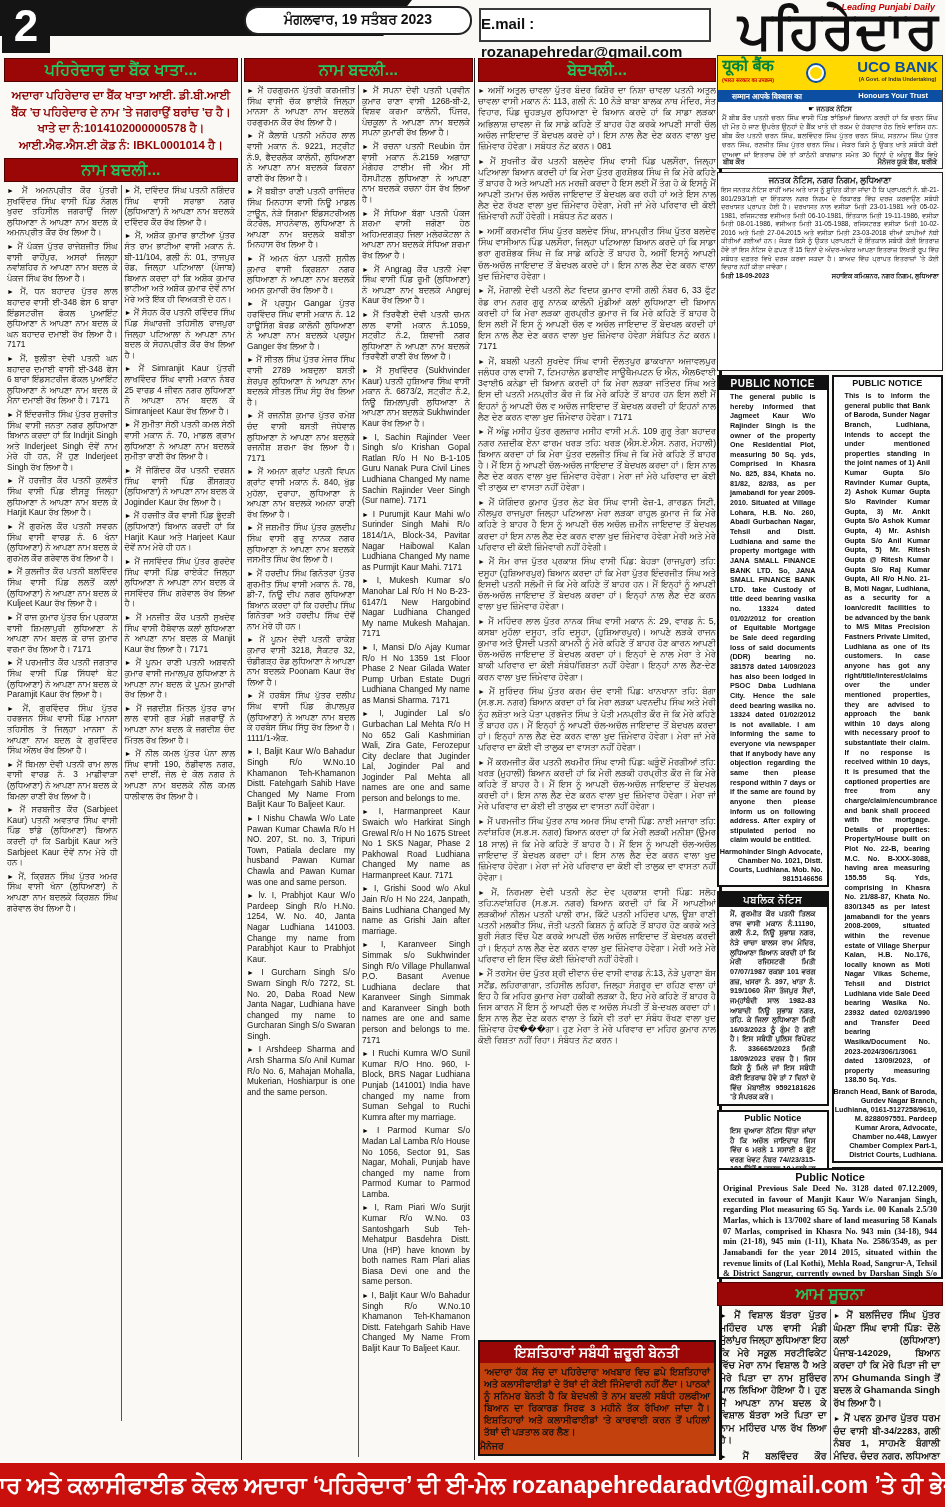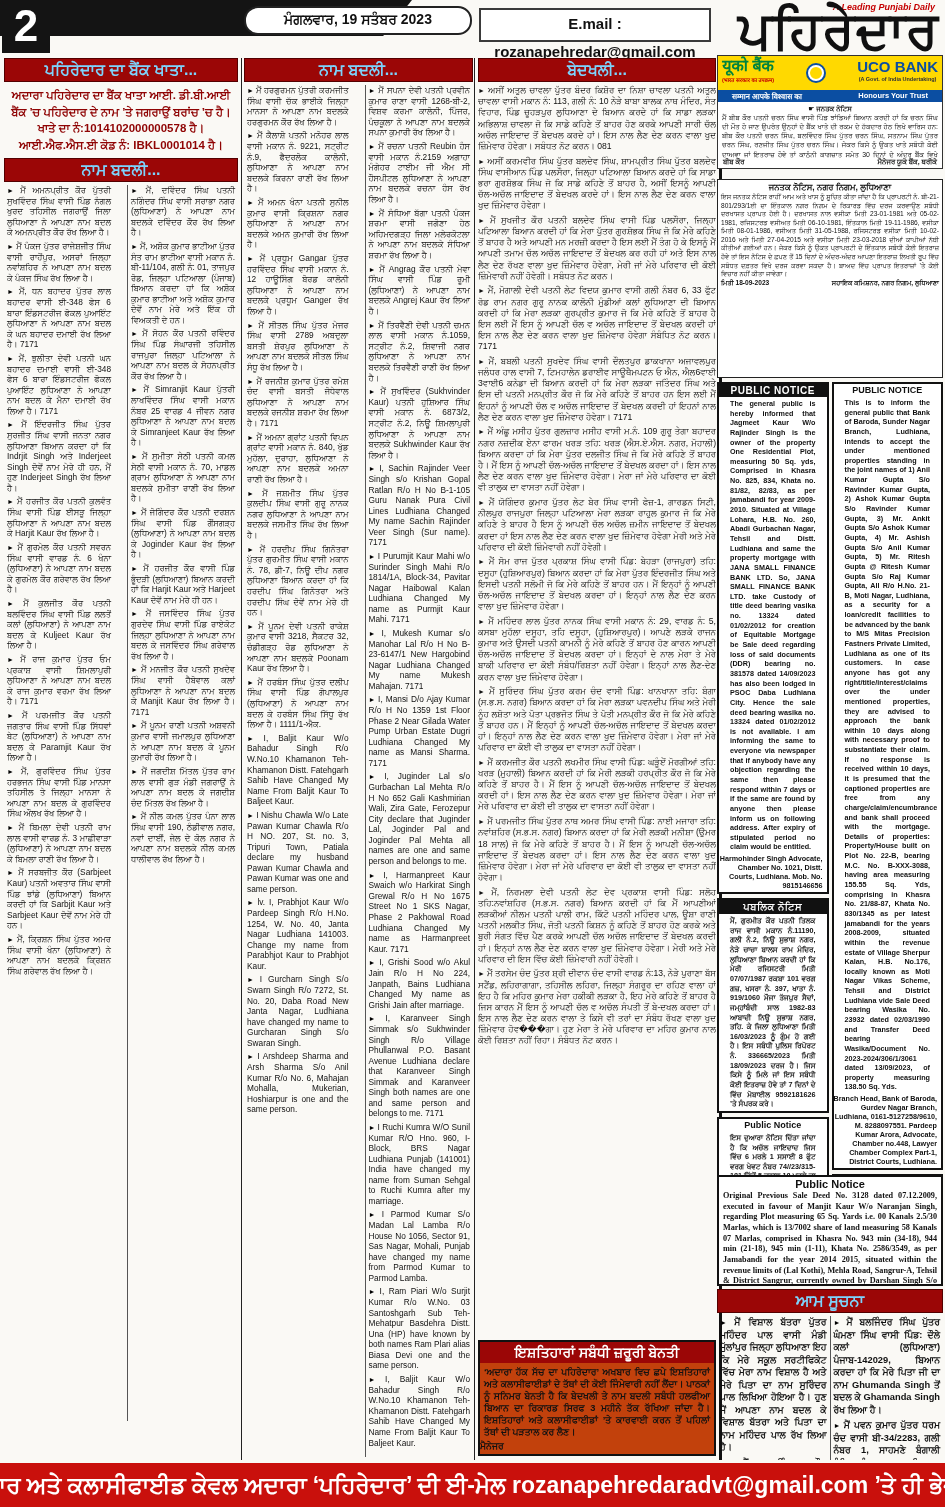--- a/index.html
+++ b/index.html
@@ -7,49 +7,49 @@
         font-family:"Liberation Sans","DejaVu Sans",sans-serif;color:#111;overflow:hidden;}
   
   .topband{position:absolute;left:0;top:0;width:412px;height:36px;background:#141414;
            clip-path:polygon(0 0,100% 0,93% 100%,0 100%);}
   .pageno{position:absolute;left:2px;top:1px;width:48px;height:52px;background:#141414;color:#fff;
           font-size:44px;font-weight:bold;text-align:center;line-height:50px;}
   .datepill{position:absolute;left:244px;top:6px;width:224px;height:25px;background:#fff;
             border:2px solid #222;border-radius:14px;text-align:center;font-weight:bold;
             font-size:14px;line-height:23px;}
   .emailbox{position:absolute;left:479px;top:8px;width:228px;height:30px;border:2px solid #3a3a3a;
-            background:#fff;text-align:center;font-weight:bold;font-size:15px;line-height:28px;}
+            background:#fff;text-align:left;font-weight:bold;font-size:15px;line-height:28px;}
   .tagline{position:absolute;right:10px;top:2px;color:#c40000;font-style:italic;font-weight:bold;font-size:9px;}
   .masthead{position:absolute;right:6px;top:8px;font-size:52px;font-weight:900;letter-spacing:1px;color:#101010;line-height:44px;margin-left:32px;}
   
   .sec{position:absolute;top:58px;height:1402px;overflow:hidden;}
   #sec-left{left:4px;width:234px;}
   #sec-midleft{left:241px;width:229px;border-left:1px solid #222;padding-left:2px;}
   #sec-middle{left:474px;width:238px;border-left:1px solid #222;border-right:3px solid #111;padding:0 3px 0 3px;}
   #sec-right{left:717px;top:55px;width:226px;height:1405px;overflow:hidden;}
-  .hdr-bar{background:#9b0606;border:1px solid #530000;color:#7dd3fc;text-align:center;
+  .hdr-bar{background:#9b0606;border:1px solid #530000;color:#22c55e;text-align:center;
            font-weight:bold;font-size:16px;padding:2px 0;margin-bottom:3px;}
   
-  .cols{display:flex;gap:13px;overflow:hidden;}
+  .cols{display:flex;gap:0;overflow:hidden;}
   .col{flex:1 1 0;padding:0 3px;overflow:hidden;}
   .col + .col{border-left:1px solid #555;}
   .ad{font-size:8.3px;line-height:1.27;text-align:justify;margin-bottom:3px;word-break:break-word;}
   .ad::before{content:"► ";font-size:7px;color:#000;}
   .banknote{color:#8f0404;font-weight:bold;font-size:11.5px;line-height:1.45;text-align:center;
             padding:2px 4px 4px 4px;}
   
   .bentry{font-size:8.6px;line-height:1.3;text-align:justify;margin-bottom:3.5px;word-break:break-word;}
   .bentry::before{content:"► ";font-size:7px;}
   #bedkhali-body{height:1284px;overflow:hidden;}
   .benti-box{position:absolute;left:3px;right:3px;bottom:4px;border:2px solid #111;background:#c2410c;}
   .benti-hdr{background:#9b0606;color:#fff;font-weight:bold;text-align:center;font-size:14px;padding:2px 0;}
   .benti-body{font-size:9.3px;font-weight:bold;line-height:1.3;text-align:justify;padding:3px 4px;}
   .benti-sign{text-align:left;font-weight:bold;font-size:9.3px;padding:0 6px 2px 0;}
   
-  .uco{border:1px solid #333;background:#fff;margin-bottom:10px;}
+  .uco{border:1px solid #333;background:#fff;margin-bottom:3px;}
   .uco-yellow{background:#ffd900;display:flex;align-items:center;justify-content:space-between;
               padding:2px 4px;height:30px;}
   .uco-hi{color:#00843d;font-weight:900;font-size:16px;line-height:14px;text-align:center;}
   .uco-hi small{display:block;color:#c40000;font-size:5.5px;font-weight:bold;}
   .uco-logo{width:20px;height:20px;border-radius:50%;background:#0b4ea2;display:flex;align-items:center;justify-content:center;flex:0 0 auto;}
   .uco-logo span{width:12px;height:12px;border-radius:50%;background:#ffd900;border:2px solid #fff;display:block;}
   .uco-en{color:#0b4ea2;font-weight:900;font-size:15px;line-height:13px;text-align:center;}
   .uco-en small{display:block;font-size:5.5px;color:#333;font-weight:bold;}
   .uco-blue{background:#0b4ea2;color:#fff;font-size:7.5px;font-weight:bold;display:flex;
             justify-content:space-between;padding:1px 14px;}
@@ -130,20 +130,21 @@
     </div>
   </div>
 
   <div class="sec" id="sec-midleft">
     <div class="hdr-bar">ਨਾਮ ਬਦਲੀ...</div>
     <div class="cols" style="height:1372px;">
       <div class="col">
 
       <div class="ad">ਮੈਂ ਹਰਗੁਰਮਨ ਪੁੱਤਰੀ ਕਰਮਜੀਤ ਸਿੰਘ ਵਾਸੀ ਚੱਕ ਭਾਈਕੇ ਜਿਲ੍ਹਾ ਮਾਨਸਾ ਨੇ ਆਪਣਾ ਨਾਮ ਬਦਲਕੇ ਹਰਗੁਰਮਨ ਕੌਰ ਰੱਖ ਲਿਆ ਹੈ।</div>
           <div class="ad">ਮੈਂ ਕੈਲਾਸ਼ੋ ਪਤਨੀ ਮਨੋਹਰ ਲਾਲ ਵਾਸੀ ਮਕਾਨ ਨੰ. 9221, ਸਟ੍ਰੀਟ ਨੰ.9, ਫੈਦਰਲੋਕ ਕਾਲੋਨੀ, ਲੁਧਿਆਣਾ ਨੇ ਆਪਣਾ ਨਾਮ ਬਦਲਕੇ ਕਿਰਨਾ ਰਾਣੀ ਰੱਖ ਲਿਆ ਹੈ।</div>
+          <div class="ad">ਮੈਂ ਬਬੀਤਾ ਰਾਣੀ ਪਤਨੀ ਰਾਜਿੰਦਰ ਸਿੰਘ ਮਿਨਹਾਸ ਵਾਸੀ ਨਿਊ ਮਾਡਲ ਟਾਊਨ, ਨੇੜੇ ਸਿਗਮਾ ਇੰਡਸਟਰੀਅਲ ਕੰਟਰੋਲ, ਸਾਹਨੇਵਾਲ, ਲੁਧਿਆਣਾ ਨੇ ਆਪਣਾ ਨਾਮ ਬਦਲਕੇ ਬਬੀਤਾ ਮਿਨਹਾਸ ਰੱਖ ਲਿਆ ਹੈ।</div>
           <div class="ad">ਮੈਂ ਅਮਨ ਖੰਨਾ ਪਤਨੀ ਸੁਨੀਲ ਕੁਮਾਰ ਵਾਸੀ ਕ੍ਰਿਸ਼ਨਾ ਨਗਰ ਲੁਧਿਆਣਾ ਨੇ ਆਪਣਾ ਨਾਮ ਬਦਲਕੇ ਅਮਨ ਕੁਮਾਰੀ ਰੱਖ ਲਿਆ ਹੈ।</div>
           <div class="ad">ਮੈਂ ਪ੍ਰਧੂਮ Gangar ਪੁੱਤਰ ਹਰਵਿੰਦਰ ਸਿੰਘ ਵਾਸੀ ਮਕਾਨ ਨੰ. 12 ਹਾਊਸਿੰਗ ਬੋਰਡ ਕਾਲੋਨੀ ਲੁਧਿਆਣਾ ਨੇ ਆਪਣਾ ਨਾਮ ਬਦਲਕੇ ਪ੍ਰਧੂਮ Ganger ਰੱਖ ਲਿਆ ਹੈ।</div>
           <div class="ad">ਮੈਂ ਸੀਤਲ ਸਿੰਘ ਪੁੱਤਰ ਮੇਜਰ ਸਿੰਘ ਵਾਸੀ 2789 ਅਬਦੁਲਾ ਬਸਤੀ ਸ਼ੇਰਪੁਰ ਲੁਧਿਆਣਾ ਨੇ ਆਪਣਾ ਨਾਮ ਬਦਲਕੇ ਸੀਤਲ ਸਿੰਘ ਸੰਧੂ ਰੱਖ ਲਿਆ ਹੈ।</div>
           <div class="ad">ਮੈਂ ਰਜਨੀਸ਼ ਕੁਮਾਰ ਪੁੱਤਰ ਰਮੇਸ਼ ਚੰਦ ਵਾਸੀ ਬਸਤੀ ਜੋਧੇਵਾਲ ਲੁਧਿਆਣਾ ਨੇ ਆਪਣਾ ਨਾਮ ਬਦਲਕੇ ਰਜਨੀਸ਼ ਸ਼ਰਮਾ ਰੱਖ ਲਿਆ ਹੈ।  7171</div>
           <div class="ad">ਮੈਂ ਅਮਨਾ ਗ੍ਰਾਂਟ ਪਤਨੀ ਵਿਪਨ ਗ੍ਰਾਂਟ ਵਾਸੀ ਮਕਾਨ ਨੰ. 840, ਖੁੱਡ ਮੁਹੱਲਾ, ਦੁਰਾਹਾ, ਲੁਧਿਆਣਾ ਨੇ ਆਪਣਾ ਨਾਮ ਬਦਲਕੇ ਅਮਨਾ ਰਾਣੀ ਰੱਖ ਲਿਆ ਹੈ।</div>
           <div class="ad">ਮੈਂ ਜਸ਼ਮੀਤ ਸਿੰਘ ਪੁੱਤਰ ਕੁਲਦੀਪ ਸਿੰਘ ਵਾਸੀ ਗੁਰੂ ਨਾਨਕ ਨਗਰ ਲੁਧਿਆਣਾ ਨੇ ਆਪਣਾ ਨਾਮ ਬਦਲਕੇ ਜਸਮੀਤ ਸਿੰਘ ਰੱਖ ਲਿਆ ਹੈ।</div>
           <div class="ad">ਮੈਂ ਹਰਦੀਪ ਸਿੰਘ ਗਿਨੋਤਰਾ ਪੁੱਤਰ ਗੁਰਮੀਤ ਸਿੰਘ ਵਾਸੀ ਮਕਾਨ ਨੰ. 78, ਡੀ-7, ਨਿਊ ਦੀਪ ਨਗਰ ਲੁਧਿਆਣਾ ਬਿਆਨ ਕਰਦਾ ਹਾਂ ਕਿ ਹਰਦੀਪ ਸਿੰਘ ਗਿਨੋਤਰਾ ਅਤੇ ਹਰਦੀਪ ਸਿੰਘ ਦੋਵੇਂ ਨਾਮ ਮੇਰੇ ਹੀ ਹਨ।</div>
           <div class="ad">ਮੈਂ ਪੂਨਮ ਦੇਵੀ ਪਤਨੀ ਰਾਕੇਸ਼ ਕੁਮਾਰ ਵਾਸੀ 3218, ਸੈਕਟਰ 32, ਚੰਡੀਗੜ੍ਹ ਰੋਡ ਲੁਧਿਆਣਾ ਨੇ ਆਪਣਾ ਨਾਮ ਬਦਲਕੇ Poonam Kaur ਰੱਖ ਲਿਆ ਹੈ।</div>
           <div class="ad">ਮੈਂ ਹਰਬੰਸ ਸਿੰਘ ਪੁੱਤਰ ਦਲੀਪ ਸਿੰਘ ਵਾਸੀ ਪਿੰਡ ਗੋਪਾਲਪੁਰ (ਲੁਧਿਆਣਾ) ਨੇ ਆਪਣਾ ਨਾਮ ਬਦਲ ਕੇ ਹਰਬੰਸ ਸਿੰਘ ਸਿੱਧੂ ਰੱਖ ਲਿਆ ਹੈ। 1111/1-ਐਕ.</div>
           <div class="ad">I, Baljit Kaur W/o Bahadur Singh R/o W.No.10 Khamanon Teh-Khamanon Distt. Fatehgarh Sahib Have Changed My Name From Baljit Kaur To Baljeet Kaur.</div>
@@ -174,22 +175,22 @@
           <div class="ad">I, Baljit Kaur W/o Bahadur Singh R/o W.No.10 Khamanon Teh-Khamanon Distt. Fatehgarh Sahib Have Changed My Name From Baljit Kaur To Baljeet Kaur.</div>
         </div>
     </div>
   </div>
 
   <div class="sec" id="sec-middle">
     <div class="hdr-bar">ਬੇਦਖਲੀ...</div>
     <div id="bedkhali-body">
 
     <div class="bentry">ਅਸੀਂ ਅਤੁਲ ਚਾਵਲਾ ਪੁੱਤਰ ਬੰਦਰ ਕਿਸ਼ੋਰ ਦਾ ਨਿਸ਼ਾ ਚਾਵਲਾ ਪਤਨੀ ਅਤੁਲ ਚਾਵਲਾ ਵਾਸੀ ਮਕਾਨ ਨੰ: 113, ਗਲੀ ਨੰ: 10 ਨੇੜੇ ਬਾਬਾ ਬਾਲਕ ਨਾਥ ਮੰਦਿਰ, ਸੰਤ ਵਿਹਾਰ, ਪਿੰਡ ਚੂਹੜਪੁਰ ਲੁਧਿਆਣਾ ਦੇ ਬਿਆਨ ਕਰਦੇ ਹਾਂ ਕਿ ਸਾਡਾ ਲੜਕਾ ਅਭਿਲਾਸ਼ ਚਾਵਲਾ ਜੋ ਕਿ ਸਾਡੇ ਕਹਿਣੇ ਤੋਂ ਬਾਹਰ ਹੋਣ ਕਰਕੇ ਆਪਣੀ ਸਾਰੀ ਚੱਲ ਅਚੱਲ ਜਾਇਦਾਦ ਤੋਂ ਬੇਦਖਲ ਕਰਦੇ ਹਾਂ। ਇਸ ਨਾਲ ਲੈਣ ਦੇਣ ਕਰਨ ਵਾਲਾ ਖੁਦ ਜ਼ਿੰਮੇਵਾਰ ਹੋਵੇਗਾ। ਸਬੰਧਤ ਨੋਟ ਕਰਨ।  081</div>
+        <div class="bentry">ਮੈਂ ਸੁਖਜੀਤ ਕੌਰ ਪਤਨੀ ਬਲਦੇਵ ਸਿੰਘ ਵਾਸੀ ਪਿੰਡ ਪਲਸੌਰਾ, ਜਿਲ੍ਹਾ ਪਟਿਆਲਾ ਬਿਆਨ ਕਰਦੀ ਹਾਂ ਕਿ ਮੇਰਾ ਪੁੱਤਰ ਗੁਰਸ਼ੋਭਕ ਸਿੰਘ ਜੋ ਕਿ ਮੇਰੇ ਕਹਿਣੇ ਤੋਂ ਬਾਹਰ ਹੈ ਅਤੇ ਆਪਣੀ ਮਨ ਮਰਜ਼ੀ ਕਰਦਾ ਹੈ ਇਸ ਲਈ ਮੈਂ ਤੰਗ ਹੋ ਕੇ ਇਸਨੂੰ ਮੈਂ ਆਪਣੀ ਤਮਾਮ ਚੱਲ ਅਚੱਲ ਜਾਇਦਾਦ ਤੋਂ ਬੇਦਖਲ ਕਰ ਰਹੀ ਹਾਂ ਅਤੇ ਇਸ ਨਾਲ ਲੈਣ ਦੇਣ ਰੱਖਣ ਵਾਲਾ ਖੁਦ ਜ਼ਿੰਮੇਵਾਰ ਹੋਵੇਗਾ, ਮੇਰੀ ਜਾਂ ਮੇਰੇ ਪਰਿਵਾਰ ਦੀ ਕੋਈ ਜ਼ਿੰਮੇਵਾਰੀ ਨਹੀਂ ਹੋਵੇਗੀ। ਸਬੰਧਤ ਨੋਟ ਕਰਨ।</div>
         <div class="bentry">ਅਸੀਂ ਕਰਮਵੀਰ ਸਿੰਘ ਪੁੱਤਰ ਬਲਦੇਵ ਸਿੰਘ, ਸ਼ਾਮਪ੍ਰੀਤ ਸਿੰਘ ਪੁੱਤਰ ਬਲਦੇਵ ਸਿੰਘ ਵਾਸੀਆਨ ਪਿੰਡ ਪਲਸੌਰਾ, ਜਿਲ੍ਹਾ ਪਟਿਆਲਾ ਬਿਆਨ ਕਰਦੇ ਹਾਂ ਕਿ ਸਾਡਾ ਭਰਾ ਗੁਰਸ਼ੋਭਕ ਸਿੰਘ ਜੋ ਕਿ ਸਾਡੇ ਕਹਿਣੇ ਤੋਂ ਬਾਹਰ ਹੈ, ਅਸੀਂ ਇਸਨੂੰ ਆਪਣੀ ਚੱਲ-ਅਚੱਲ ਜਾਇਦਾਦ ਤੋਂ ਬੇਦਖਲ ਕਰਦੇ ਹਾਂ। ਇਸ ਨਾਲ ਲੈਣ ਦੇਣ ਕਰਨ ਵਾਲਾ ਖੁਦ ਜ਼ਿੰਮੇਵਾਰ ਹੋਵੇਗਾ।</div>
-        <div class="bentry">ਮੈਂ ਸੁਖਜੀਤ ਕੌਰ ਪਤਨੀ ਬਲਦੇਵ ਸਿੰਘ ਵਾਸੀ ਪਿੰਡ ਪਲਸੌਰਾ, ਜਿਲ੍ਹਾ ਪਟਿਆਲਾ ਬਿਆਨ ਕਰਦੀ ਹਾਂ ਕਿ ਮੇਰਾ ਪੁੱਤਰ ਗੁਰਸ਼ੋਭਕ ਸਿੰਘ ਜੋ ਕਿ ਮੇਰੇ ਕਹਿਣੇ ਤੋਂ ਬਾਹਰ ਹੈ ਅਤੇ ਆਪਣੀ ਮਨ ਮਰਜ਼ੀ ਕਰਦਾ ਹੈ ਇਸ ਲਈ ਮੈਂ ਤੰਗ ਹੋ ਕੇ ਇਸਨੂੰ ਮੈਂ ਆਪਣੀ ਤਮਾਮ ਚੱਲ ਅਚੱਲ ਜਾਇਦਾਦ ਤੋਂ ਬੇਦਖਲ ਕਰ ਰਹੀ ਹਾਂ ਅਤੇ ਇਸ ਨਾਲ ਲੈਣ ਦੇਣ ਰੱਖਣ ਵਾਲਾ ਖੁਦ ਜ਼ਿੰਮੇਵਾਰ ਹੋਵੇਗਾ, ਮੇਰੀ ਜਾਂ ਮੇਰੇ ਪਰਿਵਾਰ ਦੀ ਕੋਈ ਜ਼ਿੰਮੇਵਾਰੀ ਨਹੀਂ ਹੋਵੇਗੀ। ਸਬੰਧਤ ਨੋਟ ਕਰਨ।</div>
         <div class="bentry">ਮੈਂ, ਮੋਗਾਲੀ ਦੇਵੀ ਪਤਨੀ ਲੇਟ ਵਿਦਯ ਕੁਮਾਰ ਵਾਸੀ ਗਲੀ ਨੰਬਰ 6, 33 ਫੁੱਟ ਰੋਡ ਰਾਮ ਨਗਰ ਗੁਰੂ ਨਾਨਕ ਕਾਲੋਨੀ ਮੁੰਡੀਆਂ ਕਲਾਂ ਲੁਧਿਆਣਾ ਦੀ ਬਿਆਨ ਕਰਦੀ ਹਾਂ ਕਿ ਮੇਰਾ ਲੜਕਾ ਗੁਰਪ੍ਰੀਤ ਕੁਮਾਰ ਜੋ ਕਿ ਮੇਰੇ ਕਹਿਣੇ ਤੋਂ ਬਾਹਰ ਹੈ ਇਸ ਲਈ ਮੈਂ ਇਸ ਨੂੰ ਆਪਣੀ ਚੱਲ ਵ ਅਚੱਲ ਜਾਇਦਾਦ ਤੋਂ ਬੇਦਖਲ ਕਰਦੀ ਹਾਂ ਇਸ ਨਾਲ ਲੈਣ ਦੇਣ ਕਰਨ ਵਾਲਾ ਖੁਦ ਜ਼ਿੰਮੇਵਾਰ ਹੋਵੇਗਾ ਸੰਬੰਧਿਤ ਨੋਟ ਕਰਨ।  7171</div>
         <div class="bentry">ਮੈਂ, ਬਬਲੀ ਪਤਨੀ ਸੁਖਦੇਵ ਸਿੰਘ ਵਾਸੀ ਦੌਲਤਪੁਰ ਡਾਕਖਾਨਾ ਅਜਾਵਲਪੁਰ ਜਲੰਧਰ ਹਾਲ ਵਾਸੀ 7, ਟਿਮਹਾਲੇਨ ਡਰਾਈਵ ਸਾਊਥੈਮਪਟਨ ਓ ਐਨ, ਐਲ6ਵਾਈ 3ਵਾਈ6 ਕਨੇਡਾ ਦੀ ਬਿਆਨ ਕਰਦੀ ਹਾਂ ਕਿ ਮੇਰਾ ਲੜਕਾ ਜਤਿੰਦਰ ਸਿੰਘ ਅਤੇ ਇਸ ਦੀ ਪਤਨੀ ਮਨਪ੍ਰੀਤ ਕੌਰ ਜੋ ਕਿ ਮੇਰੇ ਕਹਿਣੇ ਤੋਂ ਬਾਹਰ ਹਨ ਇਸ ਲਈ ਮੈਂ ਇਹਨਾਂ ਨੂੰ ਆਪਣੀ ਚੱਲ ਵ ਅਚੱਲ ਜਾਇਦਾਦ ਤੋਂ ਬੇਦਖਲ ਕਰਦੀ ਹਾਂ ਇਹਨਾਂ ਨਾਲ ਲੈਣ ਦੇਣ ਕਰਨ ਵਾਲਾ ਖੁਦ ਜ਼ਿੰਮੇਵਾਰ ਹੋਵੇਗਾ।  7171</div>
         <div class="bentry">ਮੈਂ ਅੰਛੂ ਮਸੀਹ ਪੁੱਤਰ ਗੁਲਜ਼ਾਰ ਮਸੀਹ ਵਾਸੀ ਮ.ਨੰ. 109 ਗੁਰੂ ਤੇਗਾ ਬਹਾਦਰ ਨਗਰ ਨਜ਼ਦੀਕ ਏਨਾ ਫਾਰਮ ਖਰੜ ਤਹਿ: ਖਰੜ (ਐਸ.ਏ.ਐਸ. ਨਗਰ, ਮੋਹਾਲੀ) ਬਿਆਨ ਕਰਦਾ ਹਾਂ ਕਿ ਮੇਰਾ ਪੁੱਤਰ ਦਲਜੀਤ ਸਿੰਘ ਜੋ ਕਿ ਮੇਰੇ ਕਹਿਣੇ ਤੋਂ ਬਾਹਰ ਹੈ। ਮੈਂ ਇਸ ਨੂੰ ਆਪਣੀ ਚੱਲ-ਅਚੱਲ ਜਾਇਦਾਦ ਤੋਂ ਬੇਦਖਲ ਕਰਦਾ ਹਾਂ। ਇਸ ਨਾਲ ਲੈਣ ਦੇਣ ਕਰਨ ਵਾਲਾ ਖੁਦ ਜ਼ਿੰਮੇਵਾਰ ਹੋਵੇਗਾ। ਮੇਰਾ ਜਾਂ ਮੇਰੇ ਪਰਿਵਾਰ ਦਾ ਕੋਈ ਵੀ ਤਾਲੁਕ ਦਾ ਵਾਸਤਾ ਨਹੀਂ ਹੋਵੇਗਾ।</div>
         <div class="bentry">ਮੈਂ ਯੋਗਿੰਦਰ ਕੁਮਾਰ ਪੁੱਤਰ ਲੇਟ ਬੇਰ ਸਿੰਘ ਵਾਸੀ ਫੇਜ਼-1, ਗਾਰਡਨ ਸਿਟੀ, ਨੀਲਪੁਰ ਰਾਜਪੁਰਾ ਜਿਲ੍ਹਾ ਪਟਿਆਲਾ ਮੇਰਾ ਲੜਕਾ ਰਾਹੁਲ ਕੁਮਾਰ ਜੋ ਕਿ ਮੇਰੇ ਕਹਿਣੇ ਤੇ ਬਾਹਰ ਹੈ ਇਸ ਨੂੰ ਆਪਣੀ ਚੱਲ ਅਚੱਲ ਜ਼ਮੀਨ ਜਾਇਦਾਦ ਤੋਂ ਬੇਦਖਲ ਕਰਦਾ ਹਾਂ ਇਸ ਨਾਲ ਲੈਣ ਦੇਣ ਕਰਨ ਵਾਲਾ ਖੁਦ ਜ਼ਿੰਮੇਵਾਰ ਹੋਵੇਗਾ ਮੇਰੀ ਅਤੇ ਮੇਰੇ ਪਰਿਵਾਰ ਦੀ ਕੋਈ ਜ਼ਿੰਮੇਵਾਰੀ ਨਹੀਂ ਹੋਵੇਗੀ।</div>
         <div class="bentry">ਮੈਂ ਸੋਮ ਰਾਜ ਪੁੱਤਰ ਪ੍ਰਕਾਸ਼ ਸਿੰਘ ਵਾਸੀ ਪਿੰਡ: ਬੇਹੜਾ (ਰਾਜਪੁਰਾ) ਤਹਿ: ਦਸੂਹਾ (ਹੁਸ਼ਿਆਰਪੁਰ) ਬਿਆਨ ਕਰਦਾ ਹਾਂ ਕਿ ਮੇਰਾ ਪੁੱਤਰ ਇੰਦਰਜੀਤ ਸਿੰਘ ਅਤੇ ਇਸਦੀ ਪਤਨੀ ਸਲੋਮੀ ਜੋ ਕਿ ਮੇਰੇ ਕਹਿਣੇ ਤੋਂ ਬਾਹਰ ਹਨ। ਮੈਂ ਇਨ੍ਹਾਂ ਨੂੰ ਆਪਣੀ ਚੱਲ-ਅਚੱਲ ਜਾਇਦਾਦ ਤੋਂ ਬੇਦਖਲ ਕਰਦਾ ਹਾਂ। ਇਨ੍ਹਾਂ ਨਾਲ ਲੈਣ ਦੇਣ ਕਰਨ ਵਾਲਾ ਖੁਦ ਜ਼ਿੰਮੇਵਾਰ ਹੋਵੇਗਾ।</div>
         <div class="bentry">ਮੈਂ ਮਹਿੰਦਰ ਲਾਲ ਪੁੱਤਰ ਨਾਨਕ ਸਿੰਘ ਵਾਸੀ ਮਕਾਨ ਨੰ: 29, ਵਾਰਡ ਨੰ: 5, ਕਸਬਾ ਮੁਹੱਲਾ ਦਸੂਹਾ, ਤਹਿ ਦਸੂਹਾ, (ਹੁਸ਼ਿਆਰਪੁਰ)। ਆਪਣੇ ਲੜਕੇ ਰਾਜਨ ਕੁਮਾਰ ਅਤੇ ਉਸਦੀ ਪਤਨੀ ਕਾਮਨੀ ਨੂੰ ਮੇਰੇ ਕਹਿਣੇ ਤੋਂ ਬਾਹਰ ਹੋਣ ਕਾਰਨ ਆਪਣੀ ਚੱਲ-ਅਚੱਲ ਜਾਇਦਾਦ ਤੋਂ ਬੇਦਖਲ ਕਰਦਾ ਹਾਂ। ਇਨ੍ਹਾਂ ਦੇ ਨਾਲ ਮੇਰਾ ਤੇ ਮੇਰੇ ਬਾਕੀ ਪਰਿਵਾਰ ਦਾ ਕੋਈ ਸੰਬੰਧ/ਰਿਸ਼ਤਾ ਨਹੀਂ ਹੋਵੇਗਾ। ਇਨ੍ਹਾਂ ਨਾਲ ਲੈਣ-ਦੇਣ ਕਰਨ ਵਾਲਾ ਖੁਦ ਜਿੰਮੇਵਾਰ ਹੋਵੇਗਾ।</div>
         <div class="bentry">ਮੈਂ ਸੁਰਿੰਦਰ ਸਿੰਘ ਪੁੱਤਰ ਕਰਮ ਚੰਦ ਵਾਸੀ ਪਿੰਡ: ਖਾਨਖਾਨਾ ਤਹਿ: ਬੰਗਾ (ਸ.ਭ.ਸ. ਨਗਰ) ਬਿਆਨ ਕਰਦਾ ਹਾਂ ਕਿ ਮੇਰਾ ਲੜਕਾ ਪਵਨਦੀਪ ਸਿੰਘ ਅਤੇ ਮੇਰੀ ਨੂੰਹ ਲਸ਼ੋਤਾ ਅਤੇ ਪੋਤਾ ਪ੍ਰਭਜੋਤ ਸਿੰਘ ਤੇ ਪੋਤੀ ਮਨਪ੍ਰੀਤ ਕੌਰ ਜੋ ਕਿ ਮੇਰੇ ਕਹਿਣੇ ਤੋਂ ਬਾਹਰ ਹਨ। ਮੈਂ ਇਨ੍ਹਾਂ ਨੂੰ ਆਪਣੀ ਚੱਲ-ਅਚੱਲ ਜਾਇਦਾਦ ਤੋਂ ਬੇਦਖਲ ਕਰਦਾ ਹਾਂ। ਇਨ੍ਹਾਂ ਨਾਲ ਲੈਣ ਦੇਣ ਕਰਨ ਵਾਲਾ ਖੁਦ ਜ਼ਿੰਮੇਵਾਰ ਹੋਵੇਗਾ। ਮੇਰਾ ਜਾਂ ਮੇਰੇ ਪਰਿਵਾਰ ਦਾ ਕੋਈ ਵੀ ਤਾਲੁਕ ਦਾ ਵਾਸਤਾ ਨਹੀਂ ਹੋਵੇਗਾ।</div>
         <div class="bentry">ਮੈਂ ਕਰਮਜੀਤ ਕੌਰ ਪਤਨੀ ਲਖਮੀਰ ਸਿੰਘ ਵਾਸੀ ਪਿੰਡ: ਘੜੂੰਏਂ ਮੋਰਗੀਆਂ ਤਹਿ: ਖਰੜ (ਮੁਹਾਲੀ) ਬਿਆਨ ਕਰਦੀ ਹਾਂ ਕਿ ਮੇਰੀ ਲੜਕੀ ਹਰਪ੍ਰੀਤ ਕੌਰ ਜੋ ਕਿ ਮੇਰੇ ਕਹਿਣੇ ਤੋਂ ਬਾਹਰ ਹੈ। ਮੈਂ ਇਸ ਨੂੰ ਆਪਣੀ ਚੱਲ-ਅਚੱਲ ਜਾਇਦਾਦ ਤੋਂ ਬੇਦਖਲ ਕਰਦੀ ਹਾਂ। ਇਸ ਨਾਲ ਲੈਣ ਦੇਣ ਕਰਨ ਵਾਲਾ ਖੁਦ ਜ਼ਿੰਮੇਵਾਰ ਹੋਵੇਗਾ। ਮੇਰਾ ਜਾਂ ਮੇਰੇ ਪਰਿਵਾਰ ਦਾ ਕੋਈ ਦੀ ਤਾਲੁਕ ਦਾ ਵਾਸਤਾ ਨਹੀਂ ਹੋਵੇਗਾ।</div>
         <div class="bentry">ਮੈਂ ਪਰਮਜੀਤ ਸਿੰਘ ਪੁੱਤਰ ਨਾਥ ਅਮਰ ਸਿੰਘ ਵਾਸੀ ਪਿੰਡ: ਨਾਈ ਮਜਾਰਾ ਤਹਿ: ਨਵਾਂਸ਼ਹਿਰ (ਸ.ਭ.ਸ. ਨਗਰ) ਬਿਆਨ ਕਰਦਾ ਹਾਂ ਕਿ ਮੇਰੀ ਲੜਕੀ ਮਨੀਸ਼ਾ (ਉਮਰ 18 ਸਾਲ) ਜੋ ਕਿ ਮੇਰੇ ਕਹਿਣੇ ਤੋਂ ਬਾਹਰ ਹੈ। ਮੈਂ ਇਸ ਨੂੰ ਆਪਣੀ ਚੱਲ-ਅਚੱਲ ਜਾਇਦਾਦ ਤੋਂ ਬੇਦਖਲ ਕਰਦਾ ਹਾਂ। ਇਸ ਨਾਲ ਲੈਣ ਦੇਣ ਕਰਨ ਵਾਲਾ ਖੁਦ ਜ਼ਿੰਮੇਵਾਰ ਹੋਵੇਗਾ। ਮੇਰਾ ਜਾਂ ਮੇਰੇ ਪਰਿਵਾਰ ਦਾ ਕੋਈ ਵੀ ਤਾਲੁਕ ਦਾ ਵਾਸਤਾ ਨਹੀਂ ਹੋਵੇਗਾ।</div>
         <div class="bentry">ਮੈਂ, ਨਿਰਮਲਾ ਦੇਵੀ ਪਤਨੀ ਲੇਟ ਦੇਵ ਪ੍ਰਕਾਸ਼ ਵਾਸੀ ਪਿੰਡ: ਸਲੋਹ ਤਹਿ:ਨਵਾਂਸ਼ਹਿਰ (ਸ.ਭ.ਸ. ਨਗਰ) ਬਿਆਨ ਕਰਦੀ ਹਾਂ ਕਿ ਮੈਂ ਆਪਣੀਆਂ ਲੜਕੀਆਂ ਨੀਲਮ ਪਤਨੀ ਪਾਲੀ ਰਾਮ, ਕਿੱਟੋ ਪਤਨੀ ਮਹਿੰਦਰ ਪਾਲ, ਊਸ਼ਾ ਰਾਣੀ ਪਤਨੀ ਮਲਕੀਤ ਸਿੰਘ, ਜੋਤੀ ਪਤਨੀ ਕਿਸ਼ਨ ਨੂੰ ਕਹਿਣੇ ਤੋਂ ਬਾਹਰ ਹੋਣ ਕਰਕੇ ਅਤੇ ਬੁਰੀ ਸੰਗਤ ਵਿੱਚ ਪੈਣ ਕਰਕੇ ਆਪਣੀ ਚੱਲ ਅਚੱਲ ਜਾਇਦਾਦ ਤੋਂ ਬੇਦਖਲ ਕਰਦੀ ਹਾਂ। ਇਨ੍ਹਾਂ ਨਾਲ ਲੈਣ ਦੇਣ ਕਰਨ ਵਾਲਾ ਖੁਦ ਜ਼ਿੰਮੇਵਾਰ ਹੋਵੇਗਾ। ਮੇਰੀ ਅਤੇ ਮੇਰੇ ਪਰਿਵਾਰ ਦੀ ਇਸ ਵਿੱਚ ਕੋਈ ਜ਼ਿੰਮੇਵਾਰੀ ਨਹੀਂ ਹੋਵੇਗੀ।</div>

